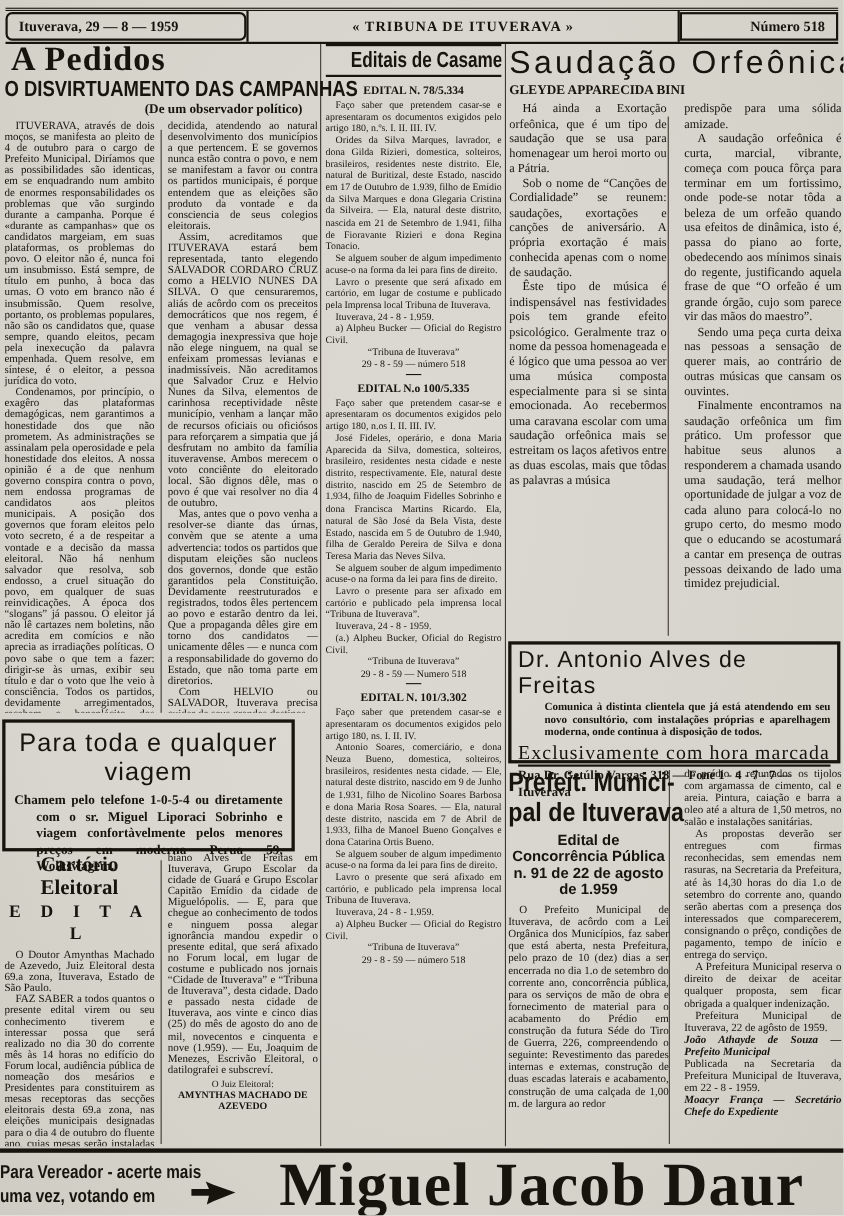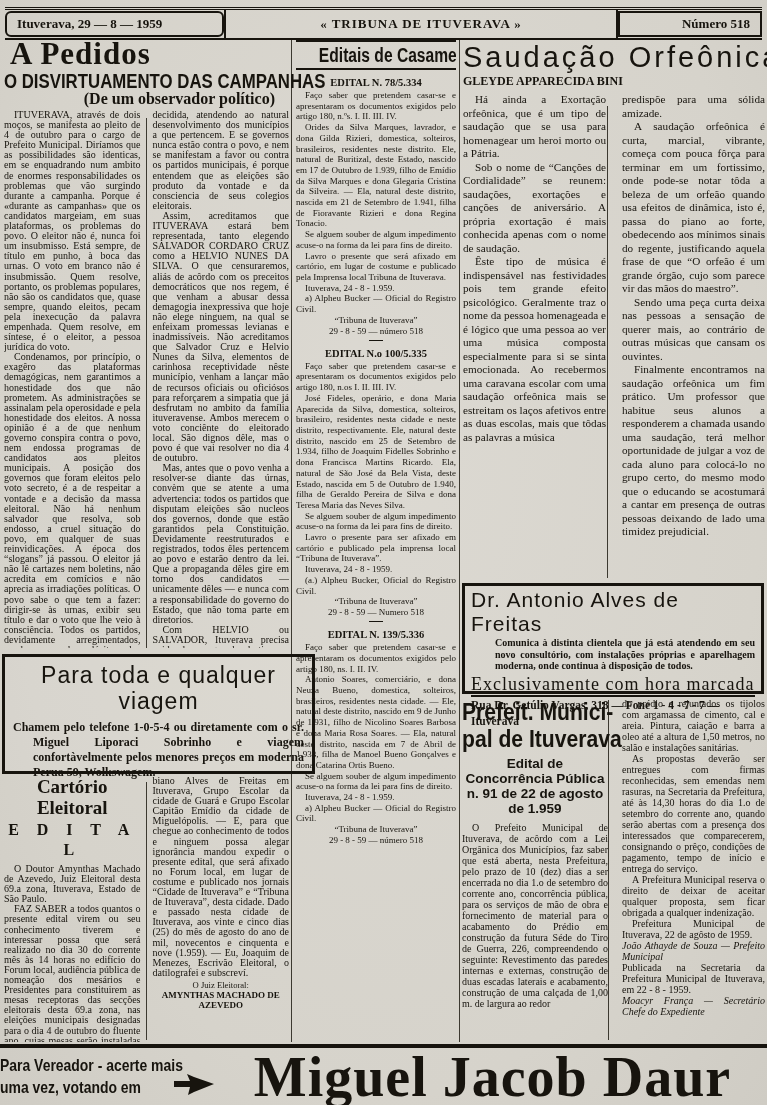--- a/index.html
+++ b/index.html
@@ -17,29 +17,29 @@
   .mast-date{width:195px; border:2px solid #17140e; border-radius:6px; margin:1px 0;}
   .mast-title{flex:1; justify-content:center; border-left:2px solid #17140e; border-right:2px solid #17140e; letter-spacing:1px;}
   .mast-num{width:120px; justify-content:flex-end; border:2px solid #17140e; margin:1px 0;}
   
   .vrule{position:absolute; width:1px; background:#3c3930;}
   
   .pedidos{position:absolute; left:4px; top:38px; width:285px;}
   .kicker{font-size:31px; font-weight:bold; letter-spacing:1px; line-height:32px; margin-left:6px;}
   .big-head{font-family:"Liberation Sans",sans-serif; font-weight:bold; font-size:20px;
     white-space:nowrap; transform:scaleX(0.84); transform-origin:left; line-height:22px;}
-  .byline-right{text-align:right; font-weight:bold; font-size:16px; padding-right:14px; line-height:14px;}
+  .byline-right{text-align:right; font-weight:bold; font-size:12px; padding-right:14px; line-height:14px;}
   .two-col{display:flex; gap:12px;}
   .col137{width:137px;}
   .small-body{font-size:10px; line-height:10.1px; text-align:justify;}
   .small-body p{margin:0; text-indent:10px;}
   .cont p:first-child{text-indent:0;}
   .pedidos-cols{height:538px; overflow:hidden; margin-top:4px;}
   
-  .viagem{position:absolute; left:2px; top:654px; width:313px; height:120px;
+  .viagem{position:absolute; left:2px; top:654px; width:266px; height:120px;
     border:3px solid #17140e; box-sizing:border-box; padding:5px 8px; background:rgba(255,255,255,0.06);}
   .viagem-title{font-family:"Liberation Sans",sans-serif; font-size:23px; letter-spacing:1px; text-align:center; line-height:26px;}
   .viagem-body{font-weight:bold; font-size:12px; line-height:15px; text-align:justify;
     padding-left:20px; text-indent:-20px; margin-top:6px;}
   
   .cartorio{position:absolute; left:4px; top:776px; width:285px; height:266px; overflow:hidden; display:flex; gap:12px;}
   .cart-title{font-size:19px; font-weight:bold; text-align:center; line-height:21px;}
   .cart-edital{font-size:16px; font-weight:bold; text-align:center; letter-spacing:7px; line-height:20px; margin:2px 0 4px;}
   .cart-sig{text-align:center; font-size:8.6px; margin-top:2px;}
   .cart-sig .nm{font-weight:bold; font-size:9px;}
@@ -70,21 +70,21 @@
   .freitas-addr{font-weight:bold; font-size:11.5px; line-height:16px;}
   
   .prefeitura{position:absolute; left:462px; top:698px; width:303px; height:343px; overflow:hidden; display:flex; gap:14px;}
   .col146{width:146px;}
   .pref-title{font-family:"Liberation Sans",sans-serif; font-weight:bold; font-size:24px; line-height:27px;
     white-space:nowrap; transform:scaleX(0.88); transform-origin:left;}
   .pref-sub{font-family:"Liberation Sans",sans-serif; font-weight:bold; font-size:13.5px; line-height:15px;
     text-align:center; margin:4px 0 6px;}
   .pref-body{font-size:10px; line-height:11px; text-align:justify;}
   .pref-body p{margin:0; text-indent:10px;}
-  .sig-it{font-style:italic;}
+  .sig-it{font-style:italic;font-weight:bold;}
   
   .banner{position:absolute; left:0; top:1044px; width:767px; height:61px; border-top:4px solid #17140e;
     box-sizing:border-box; display:flex; align-items:center;}
   .banner-left{width:172px; padding-left:0;}
   .banner-line{font-family:"Liberation Sans",sans-serif; font-weight:bold; font-size:17px; line-height:22px;
     white-space:nowrap; transform:scaleX(0.82); transform-origin:left;}
   .manicule{width:44px; height:26px; margin:14px 2px 0 0;}
   .banner-name{flex:1; text-align:center; font-weight:bold; font-size:56px; line-height:58px; letter-spacing:1px; white-space:nowrap;}
 </style>
 </head>
@@ -177,25 +177,26 @@
           <p>Lavro o presente para ser afixado em cartório e publicado pela imprensa local “Tribuna de Ituverava”.</p>
           <p>Ituverava, 24 - 8 - 1959.</p>
           <p>(a.) Alpheu Bucker, Oficial do Registro Civil.</p>
         </div>
       <div class="ed-footer">“Tribuna de Ituverava”</div>
       <div class="ed-footer">29 - 8 - 59 — Numero 518</div>
       <div class="ed-sep"></div>
     </div>
 
     <div>
-      <div class="ed-heading">EDITAL N. 139/5.336</div>
+      <div class="ed-heading">EDITAL N. 101/3.302</div>
       <div class="editais-body">
           <p>Faço saber que pretendem casar-se e apresentaram os documentos exigidos pelo artigo 180, ns. I. II. IV.</p>
           <p>Antonio Soares, comerciário, e dona Neuza Bueno, domestica, solteiros, brasileiros, residentes nesta cidade. — Ele, natural deste distrito, nascido em 9 de Junho de 1.931, filho de Nicolino Soares Barbosa e dona Maria Rosa Soares. — Ela, natural deste distrito, nascida em 7 de Abril de 1.933, filha de Manoel Bueno Gonçalves e dona Catarina Ortis Bueno.</p>
           <p>Se alguem souber de algum impedimento acuse-o na forma da lei para fins de direito.</p>
+          <p>Lavro o presente que será afixado em cartório, e publicado pela imprensa local Tribuna de Ituverava.</p>
           <p>Ituverava, 24 - 8 - 1.959.</p>
           <p>a) Alpheu Bucker — Oficial do Registro Civil.</p>
         </div>
       <div class="ed-footer">“Tribuna de Ituverava”</div>
       <div class="ed-footer">29 - 8 - 59 — número 518</div>
     </div>
   </div>
 
   <div class="saudacao">
     <div class="saud-title">Saudação Orfeônica</div>

